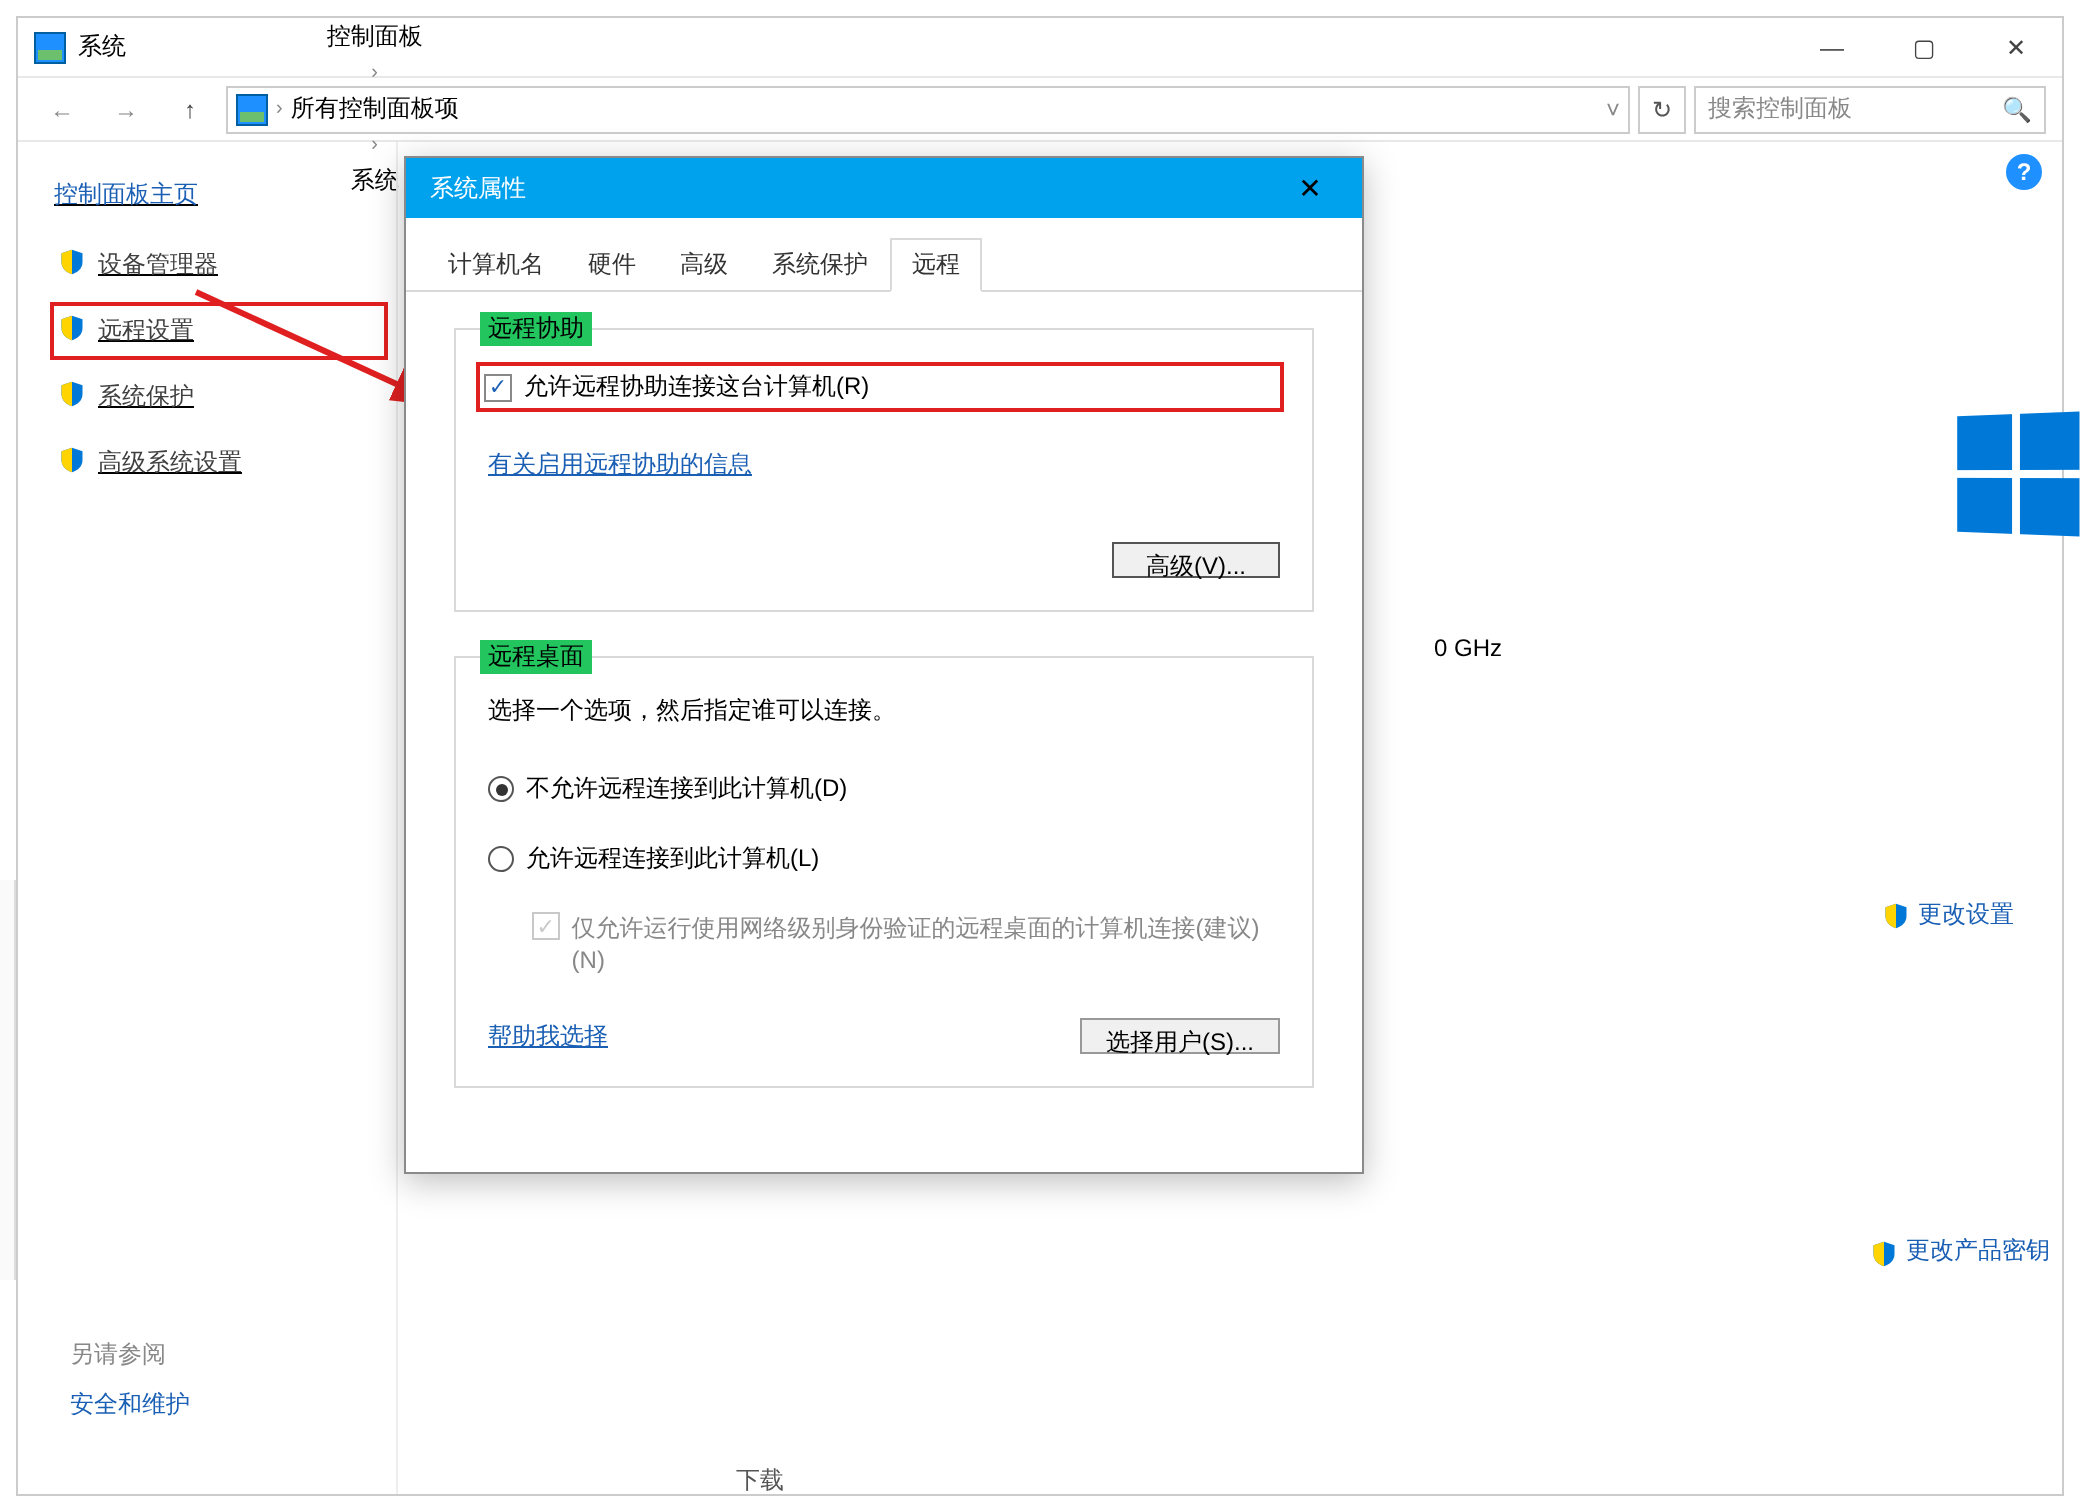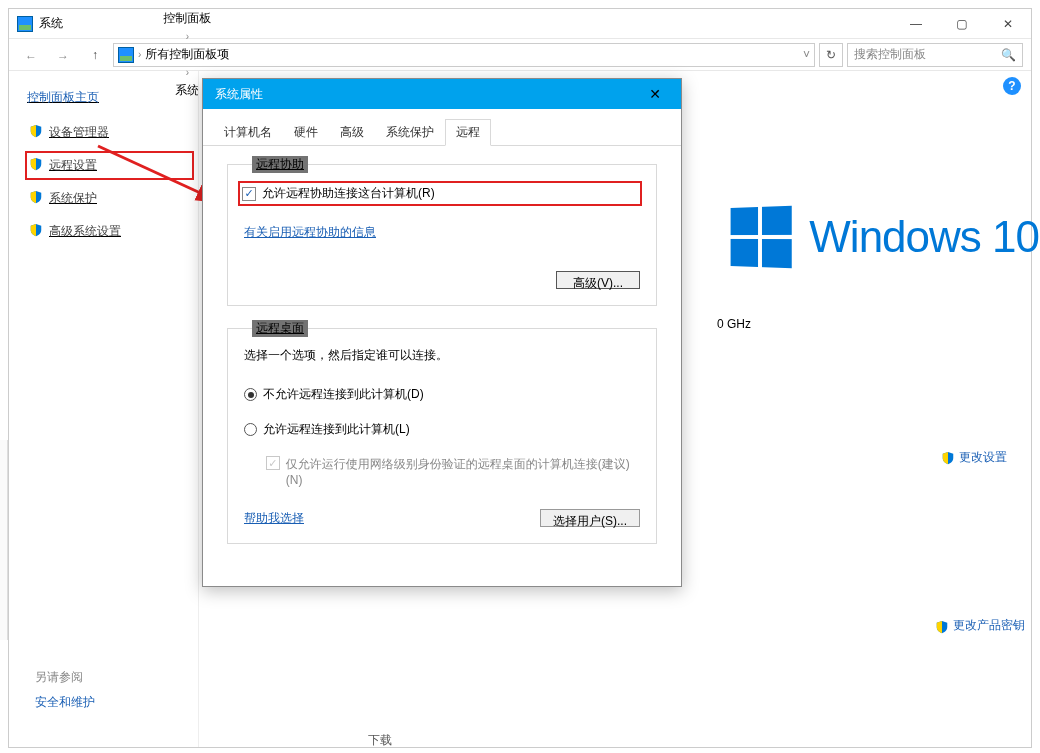--- a/index.html
+++ b/index.html
@@ -53,21 +53,21 @@
 
 
 .dlg { position:absolute; left:202px; top:78px; width:480px; background:#fff; border:1px solid #8a8a8a; box-shadow:0 4px 16px rgba(0,0,0,.25); }
 .dlg-title { height:30px; background:#00a2ed; color:#fff; display:flex; align-items:center; padding:0 12px; font-size:12px; }
 .dlg-close { margin-left:auto; width:28px; height:24px; display:flex; align-items:center; justify-content:center; font-size:14px; cursor:pointer; color:#000; }
 .dlg-tabs { display:flex; border-bottom:1px solid #d9d9d9; padding:6px 10px 0 10px; gap:0; margin-top:4px; }
 .dlg-tab { padding:4px 10px; border:1px solid transparent; border-bottom:none; cursor:pointer; color:#333; margin-bottom:-1px; }
 .dlg-tab.active { border-color:#d9d9d9; background:#fff; border-bottom:1px solid #fff; }
 .dlg-content { padding:18px 24px 20px 24px; }
 .group { border:1px solid #d9d9d9; padding:18px 16px 16px 16px; position:relative; margin-bottom:22px; }
-.group-title { position:absolute; top:-9px; left:24px; background:#737373; padding:0 4px;text-decoration:underline; }
+.group-title { position:absolute; top:-9px; left:12px; background:#22c55e; padding:0 4px; }
 .chk-row { display:flex; align-items:center; gap:6px; margin-bottom:20px; }
 .chk-box { width:14px; height:14px; border:1px solid #888; display:flex; align-items:center; justify-content:center; font-size:11px; color:#1a5fb4; cursor:pointer; }
 .chk-row.highlighted { outline:2px solid #e02020; padding:2px; margin-left:-4px; }
 .chk-box.disabled { border-color:#c8c8c8; color:#c8c8c8; cursor:default; }
 .link { color:#1a5fb4; text-decoration:underline; cursor:pointer; }
 .btn { display:inline-block; min-width:84px; height:18px; border:1px solid #999; background:#f0f0f0; text-align:center; line-height:22px; cursor:pointer; padding:0 12px; }
 .btn.default { border:2px solid #0078d7; line-height:20px; }
 .btn.highlighted-border { border:1px solid #555; }
 .btn.disabled { color:#888; cursor:default; }
 .radio-row { display:flex; align-items:center; gap:6px; margin-bottom:18px; cursor:pointer; }
@@ -165,21 +165,20 @@
 
     <div class="cp-main">
       <div class="help-ico">?</div>
       <div class="win10-logo">
         <div class="win10-squares">
             <span></span>
             <span></span>
             <span></span>
             <span></span>
           </div>
-        <div class="win10-text">Windows 10</div>
       </div>
       <div class="ghz-text">0 GHz</div>
       <div class="change-settings">
         <span class="shield">
             <svg viewBox="0 0 16 16">
               <path d="M8 1l6 2v5c0 4-3 6-6 7-3-1-6-3-6-7V3z" fill="#0078d7"></path>
               <path d="M8 1v14c-3-1-6-3-6-7V3z" fill="#ffd400"></path>
             </svg>
           </span>
         <span>更改设置</span>

